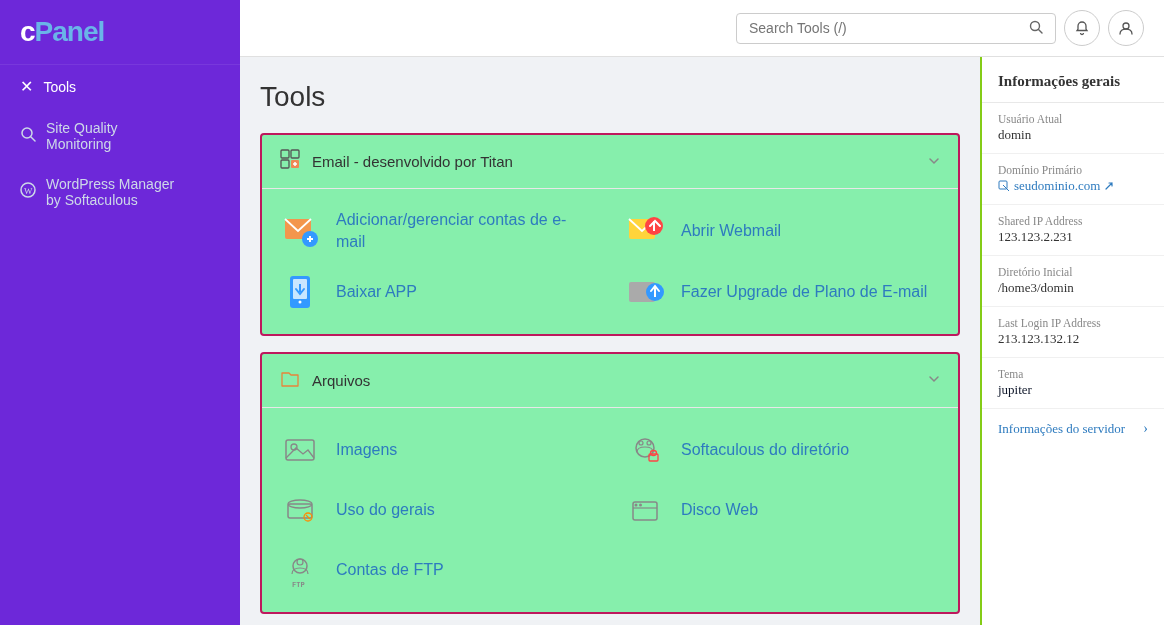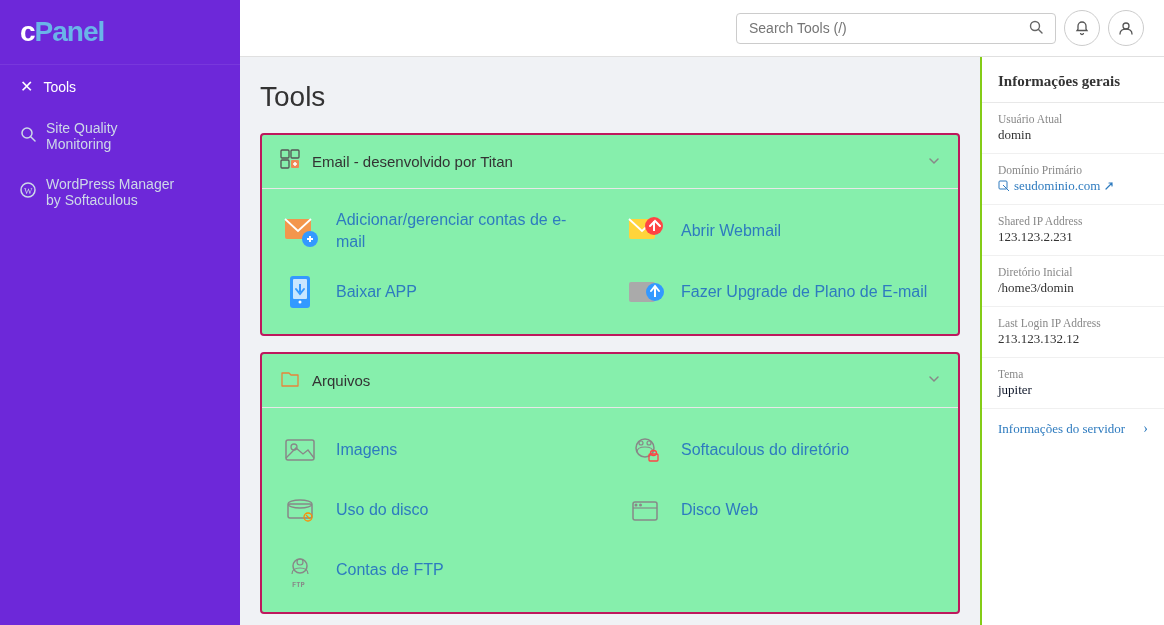--- a/index.html
+++ b/index.html
@@ -404,21 +404,21 @@
 
             <div class="tool-item">
               <div class="tool-icon-wrap">
                 <svg width="40" height="40" viewBox="0 0 40 40">
                   <rect x="8" y="14" width="24" height="14" rx="2" fill="none" stroke="#888" stroke-width="1.5"></rect>
                   <ellipse cx="20" cy="14" rx="12" ry="4" fill="none" stroke="#888" stroke-width="1.3"></ellipse>
                   <circle cx="28" cy="27" r="4" fill="none" stroke="#ff8c00" stroke-width="1.3"></circle>
                   <line x1="26" y1="25" x2="30" y2="29" stroke="#ff8c00" stroke-width="1.3"></line>
                 </svg>
               </div>
-              <span class="tool-label">Uso do disco</span>
+              <span class="tool-label">Uso do gerais</span>
             </div>
 
             <div class="tool-item">
               <div class="tool-icon-wrap">
                 <svg width="40" height="40" viewBox="0 0 40 40">
                   <rect x="8" y="12" width="24" height="18" rx="2" fill="none" stroke="#888" stroke-width="1.5"></rect>
                   <line x1="8" y1="18" x2="32" y2="18" stroke="#888" stroke-width="1.2"></line>
                   <circle cx="11" cy="15" r="1.5" fill="#888"></circle>
                   <circle cx="15.5" cy="15" r="1.5" fill="#888"></circle>
                 </svg>

